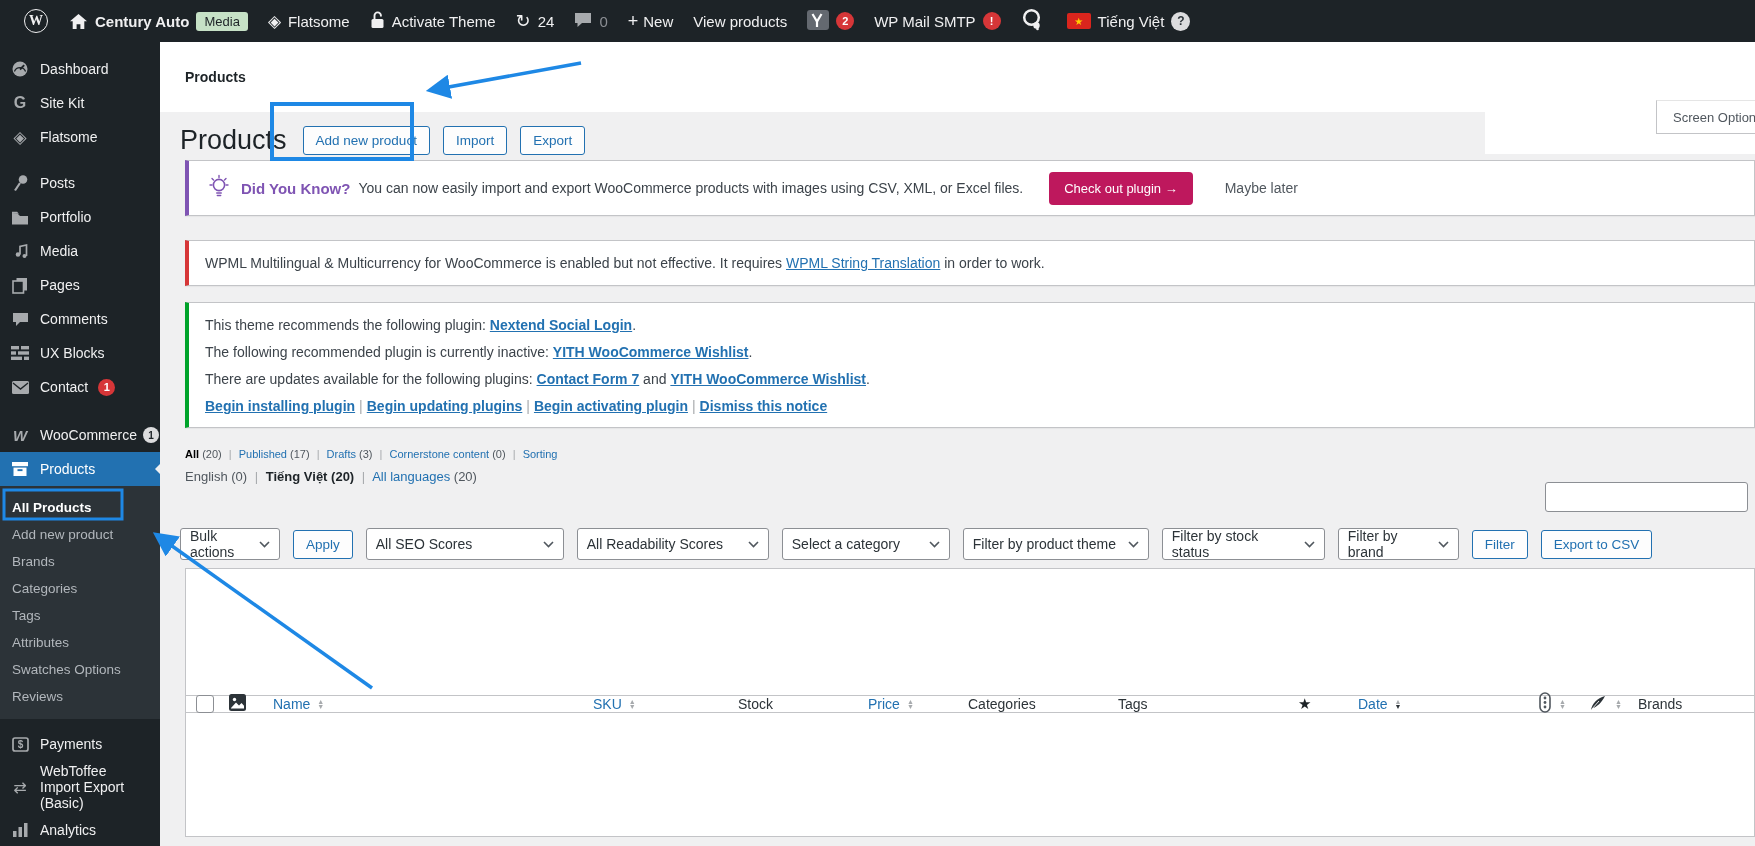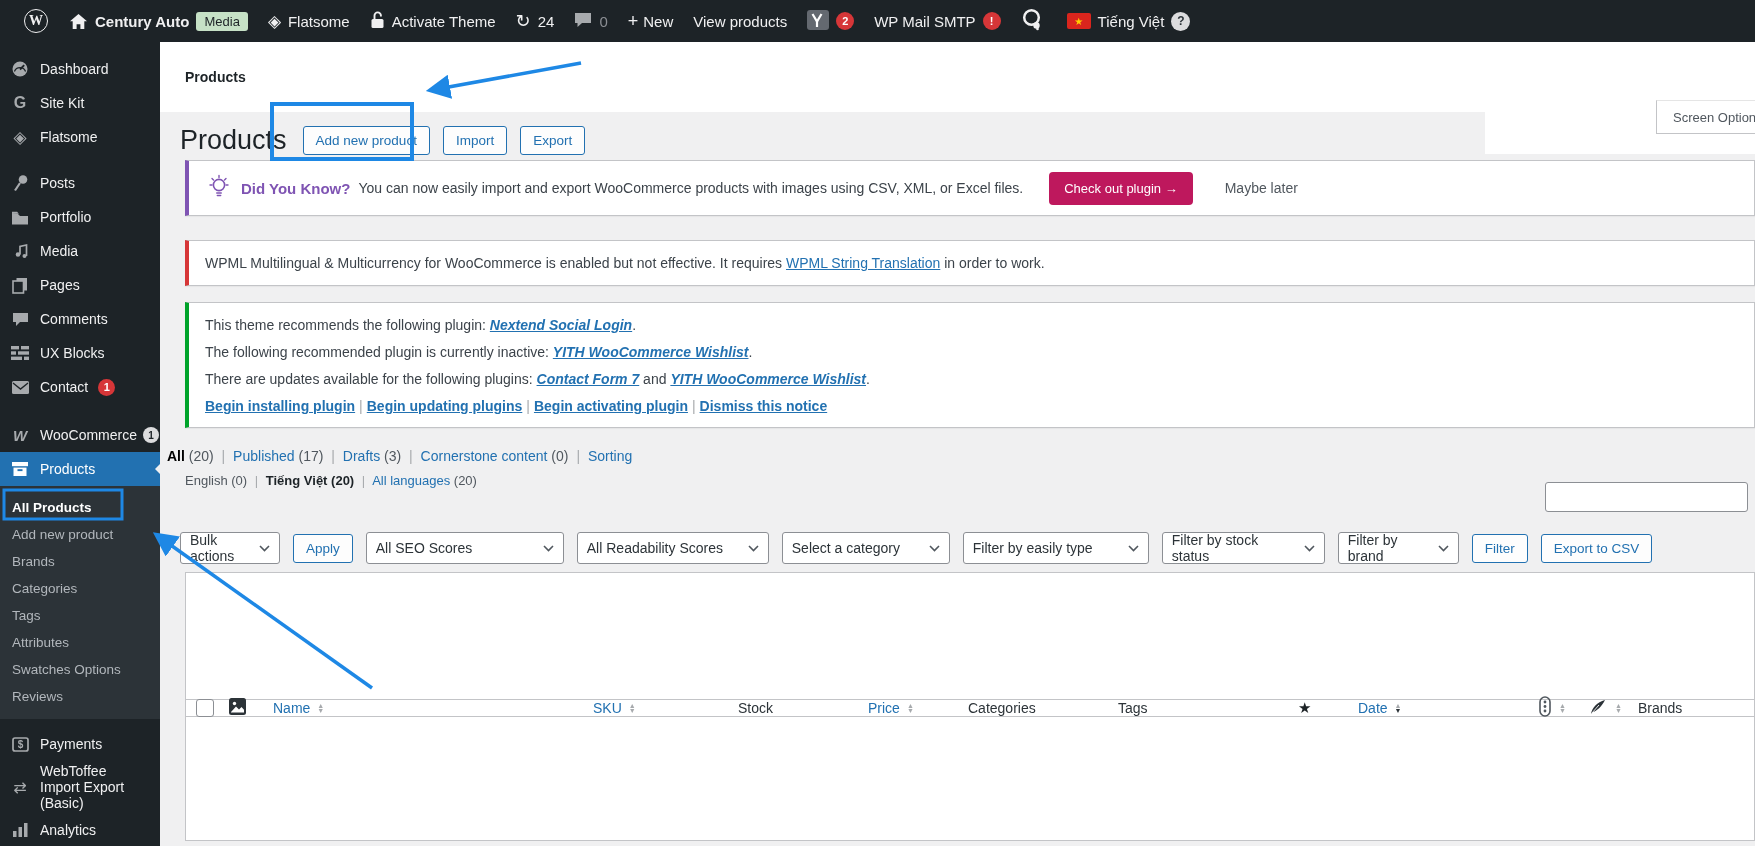--- a/index.html
+++ b/index.html
@@ -73,25 +73,25 @@
   #notice-dyk .dyk-text{font-size:14px;color:#3c434a;}
   #btn-checkout{background:#be185d;color:#fff;border:none;border-radius:4px;font-size:13px;
     padding:9px 15px;margin-left:26px;cursor:pointer;font-family:inherit;white-space:nowrap;}
   #maybe-later{color:#50575e;font-size:14px;margin-left:32px;cursor:pointer;white-space:nowrap;}
   #notice-wpml{margin-top:24px;border-left:4px solid #d63638;height:46px;display:flex;align-items:center;
     padding:0 16px;font-size:14px;color:#3c434a;}
   #notice-theme{margin-top:16px;border-left:4px solid #00a32a;padding:14px 16px 13px 16px;font-size:14px;color:#3c434a;}
   #notice-theme p{margin:0 0 11px 0;}
   #notice-theme p:last-child{margin-bottom:0;}
   a.link{color:#2271b1;text-decoration:underline;cursor:pointer;}
-  a.link-bi{color:#2271b1;font-weight:bold;font-style:italic;text-decoration:underline;cursor:pointer;}
+  a.link-bi{color:#2271b1;font-weight:bold;text-decoration:underline;cursor:pointer;}
   a.link-b{color:#2271b1;font-weight:bold;text-decoration:underline;cursor:pointer;}
   .pipe{color:#a7aaad;padding:0 4px;}
   
-  #views-row{margin:20px 0 0 7px;font-size:14px;}
+  #views-row{margin:20px 0 0 25px;font-size:11px;}
   #views-row a{color:#2271b1;text-decoration:none;cursor:pointer;}
   #views-row .current-view{color:#000;font-weight:bold;}
   .count{color:#50575e;}
   #lang-row{margin:9px 0 0 25px;font-size:13px;color:#50575e;}
   #lang-row .lang-current{color:#1d2327;font-weight:bold;}
   #lang-row a{color:#2271b1;text-decoration:none;cursor:pointer;}
   #search-box{position:absolute;top:440px;left:1385px;width:203px;height:30px;background:#fff;
     border:1px solid #8c8f94;border-radius:3px;font-size:14px;padding:0 8px;box-sizing:border-box;font-family:inherit;}
   
   #filter-row{display:flex;align-items:center;margin:44px 0 0 20px;gap:13px;height:32px;}
@@ -432,21 +432,21 @@
           <path d="M1 1 L5.5 5.5 L10 1" stroke="#50575e" stroke-width="1.6" fill="none"></path>
         </svg>
     </div>
     <div class="fselect" style="width:168px;">
       <span>Select a category</span>
       <svg width="11" height="7" viewBox="0 0 11 7">
           <path d="M1 1 L5.5 5.5 L10 1" stroke="#50575e" stroke-width="1.6" fill="none"></path>
         </svg>
     </div>
     <div class="fselect" style="width:186px;">
-      <span>Filter by easily type</span>
+      <span>Filter by product theme</span>
       <svg width="11" height="7" viewBox="0 0 11 7">
           <path d="M1 1 L5.5 5.5 L10 1" stroke="#50575e" stroke-width="1.6" fill="none"></path>
         </svg>
     </div>
     <div class="fselect" style="width:163px;">
       <span>Filter by stock status</span>
       <svg width="11" height="7" viewBox="0 0 11 7">
           <path d="M1 1 L5.5 5.5 L10 1" stroke="#50575e" stroke-width="1.6" fill="none"></path>
         </svg>
     </div>

